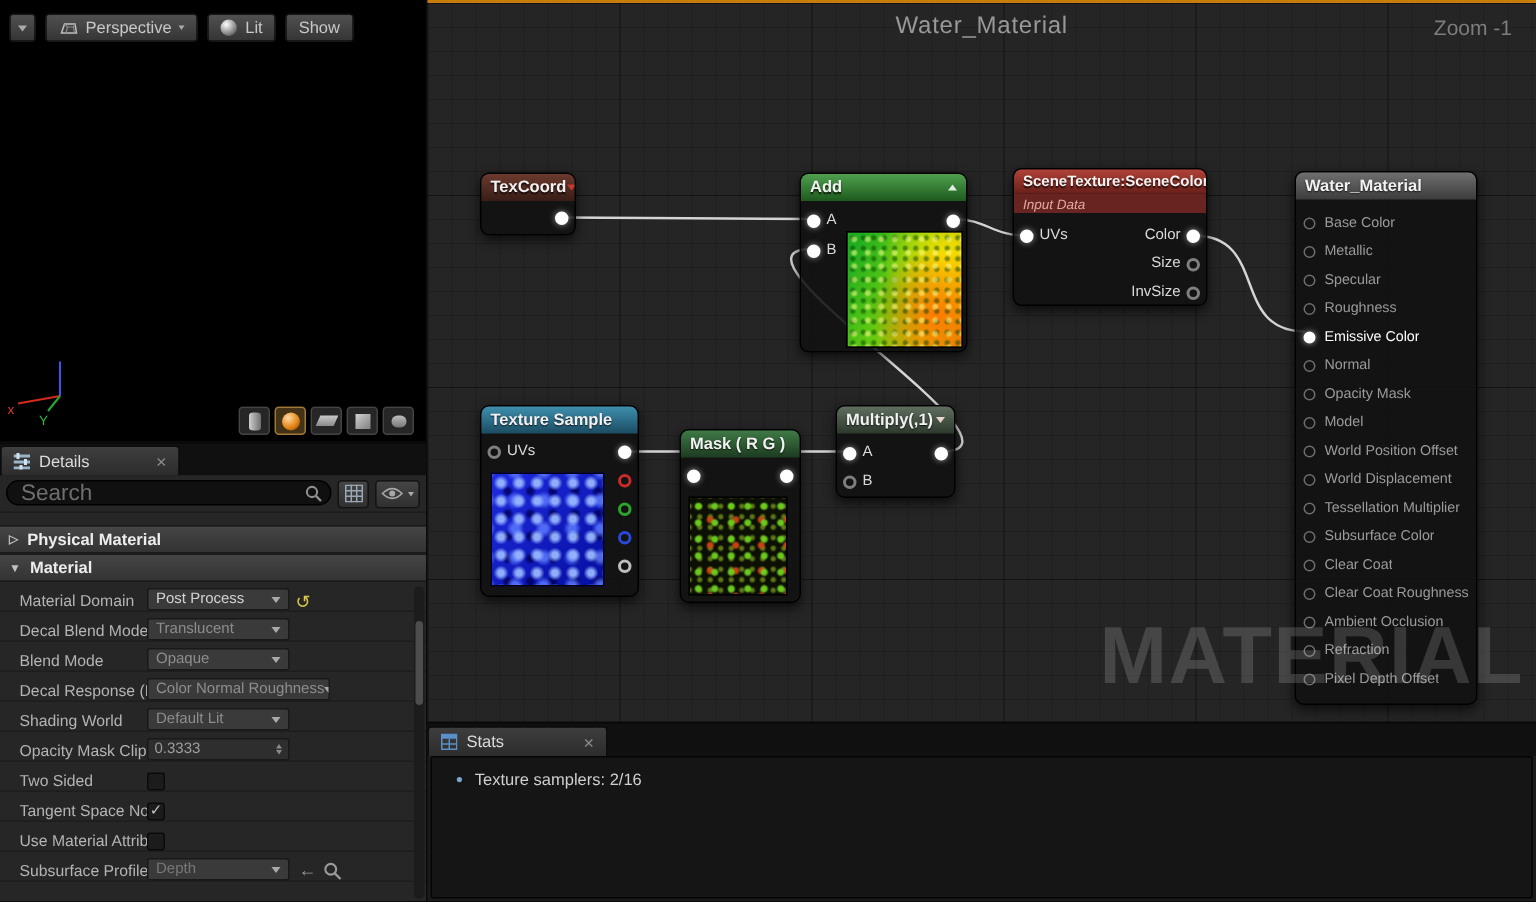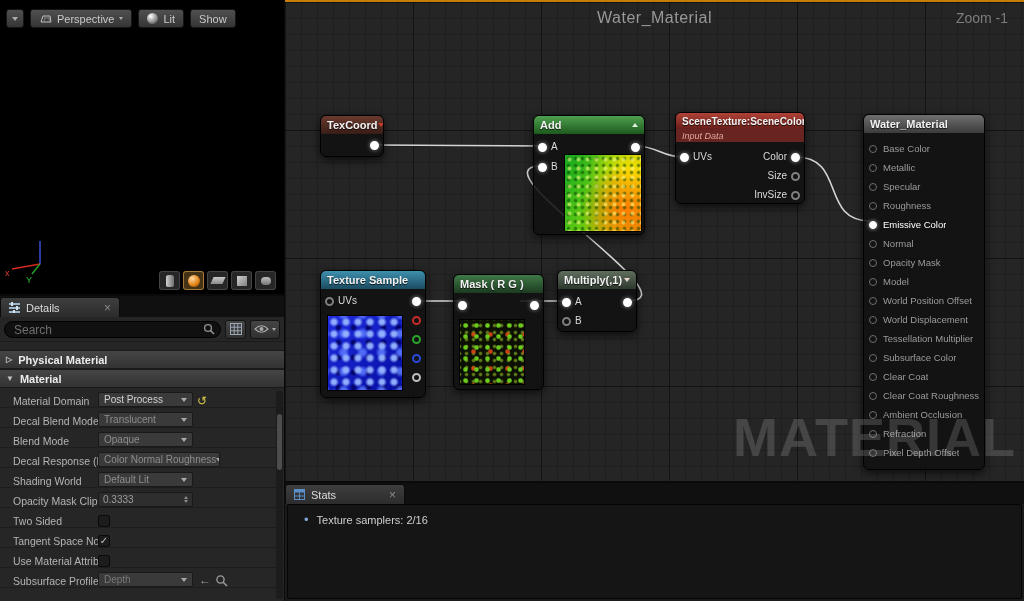--- a/index.html
+++ b/index.html
@@ -47,21 +47,21 @@
     height:20px; display:flex; align-items:center; gap:6px; padding:0 8px;
     background:linear-gradient(#3e3e3e,#2c2c2c); border-radius:3px 3px 0 0; border:1px solid #0b0b0b; border-bottom:none;
     font-size:11px; color:#dcdcdc; min-width:120px;
   }
   .tab .grow { flex:1; }
   .tabclose { color:#8a8a8a; font-size:12px; line-height:10px; }
   .searchrow { height:25px; display:flex; align-items:center; gap:4px; padding:0 4px; background:#262626; border-bottom:1px solid #1b1b1b; }
   .searchbox { position:relative; flex:1; }
   .searchbox input {
     width:100%; height:17px; background:#101010; border:1px solid #000; border-radius:9px;
-    color:#b5b5b5; font-size:12px; padding:0 22px 0 9px; outline:none; font-family:"Liberation Sans", sans-serif;
+    color:#b5b5b5; font-size:15px; padding:0 22px 0 9px; outline:none; font-family:"Liberation Sans", sans-serif;
   }
   .searchbox input::placeholder { color:#6f6f6f; }
   .magicon { position:absolute; right:6px; top:3px; }
   .sqbtn {
     height:19px; min-width:21px; padding:0 3px; display:flex; align-items:center; justify-content:center; gap:3px;
     background:linear-gradient(#454545,#303030); border:1px solid #141414; border-radius:3px;
   }
   .cat {
     height:19px; display:flex; align-items:center; gap:6px; padding-left:6px;
     background:linear-gradient(#454545,#333333); border-top:1px solid #1a1a1a; border-bottom:1px solid #1a1a1a;
@@ -426,21 +426,21 @@
       <span class="pin" style="left:4px;top:26px"></span>
       <span class="pinlab" style="left:17px;top:24px">UVs</span>
       <span class="pin connected" style="right:4px;top:26px"></span>
       <span class="pin pr" style="right:4px;top:45px"></span>
       <span class="pin pg" style="right:4px;top:64px"></span>
       <span class="pin pb" style="right:4px;top:83px"></span>
       <span class="pin pa" style="right:4px;top:102px"></span>
       <div class="preview preview-blue" style="left:6px;top:44px;width:76px;height:76px"></div>
     </div>
 
-    <div class="node" style="left:168px;top:272px;width:91px;height:116px">
+    <div class="node" style="left:168px;top:284px;width:81px;height:116px">
       <div class="nhead h-mask">
         <span>Mask ( R G )</span>
       </div>
       <span class="pin connected" style="left:4px;top:26px"></span>
       <span class="pin connected" style="right:4px;top:26px"></span>
       <div class="preview preview-mask" style="left:5px;top:44px;width:66px;height:66px"></div>
     </div>
 
     <div class="node" style="left:272px;top:268px;width:80px;height:62px">
       <div class="nhead h-multiply">

